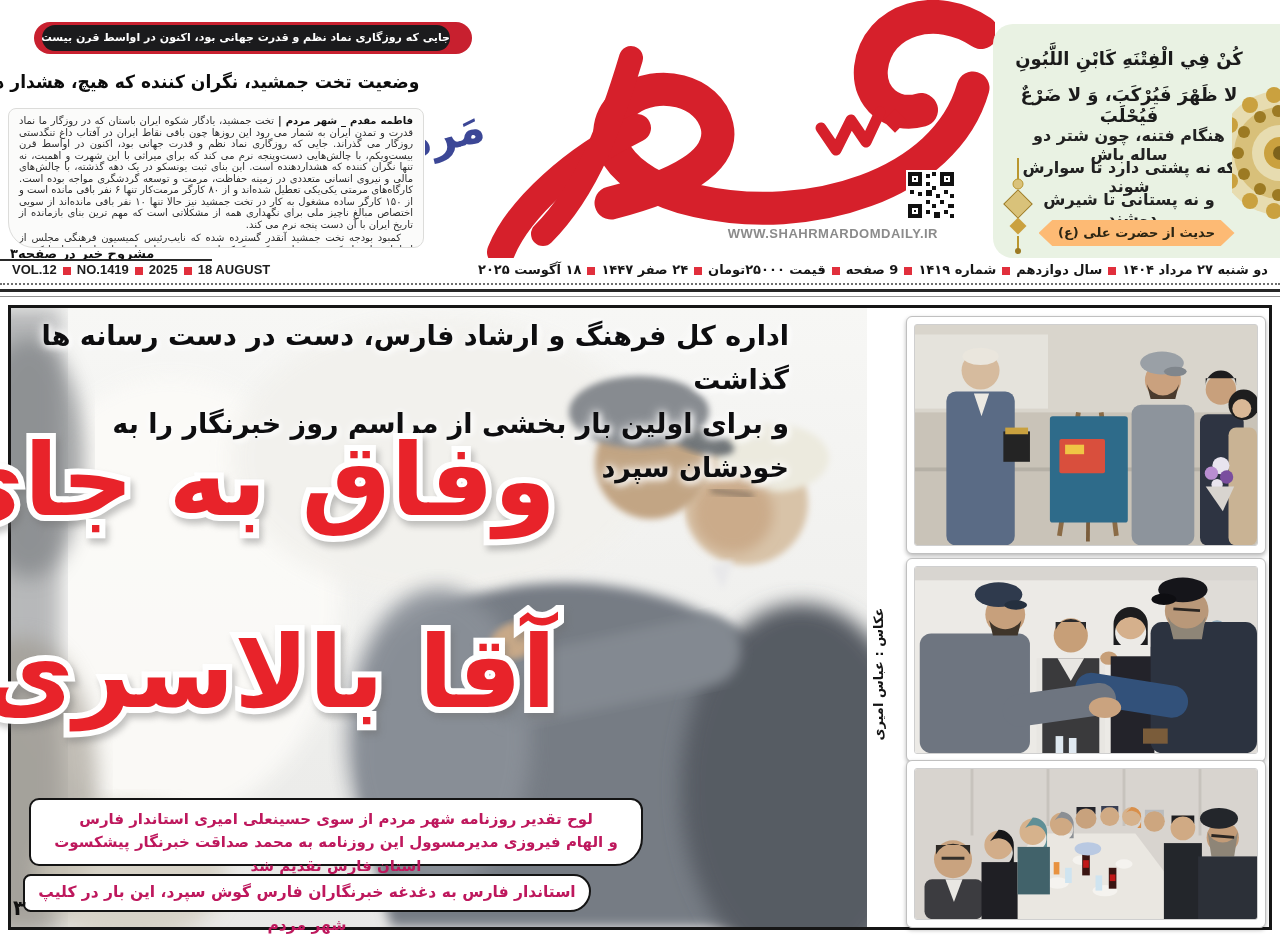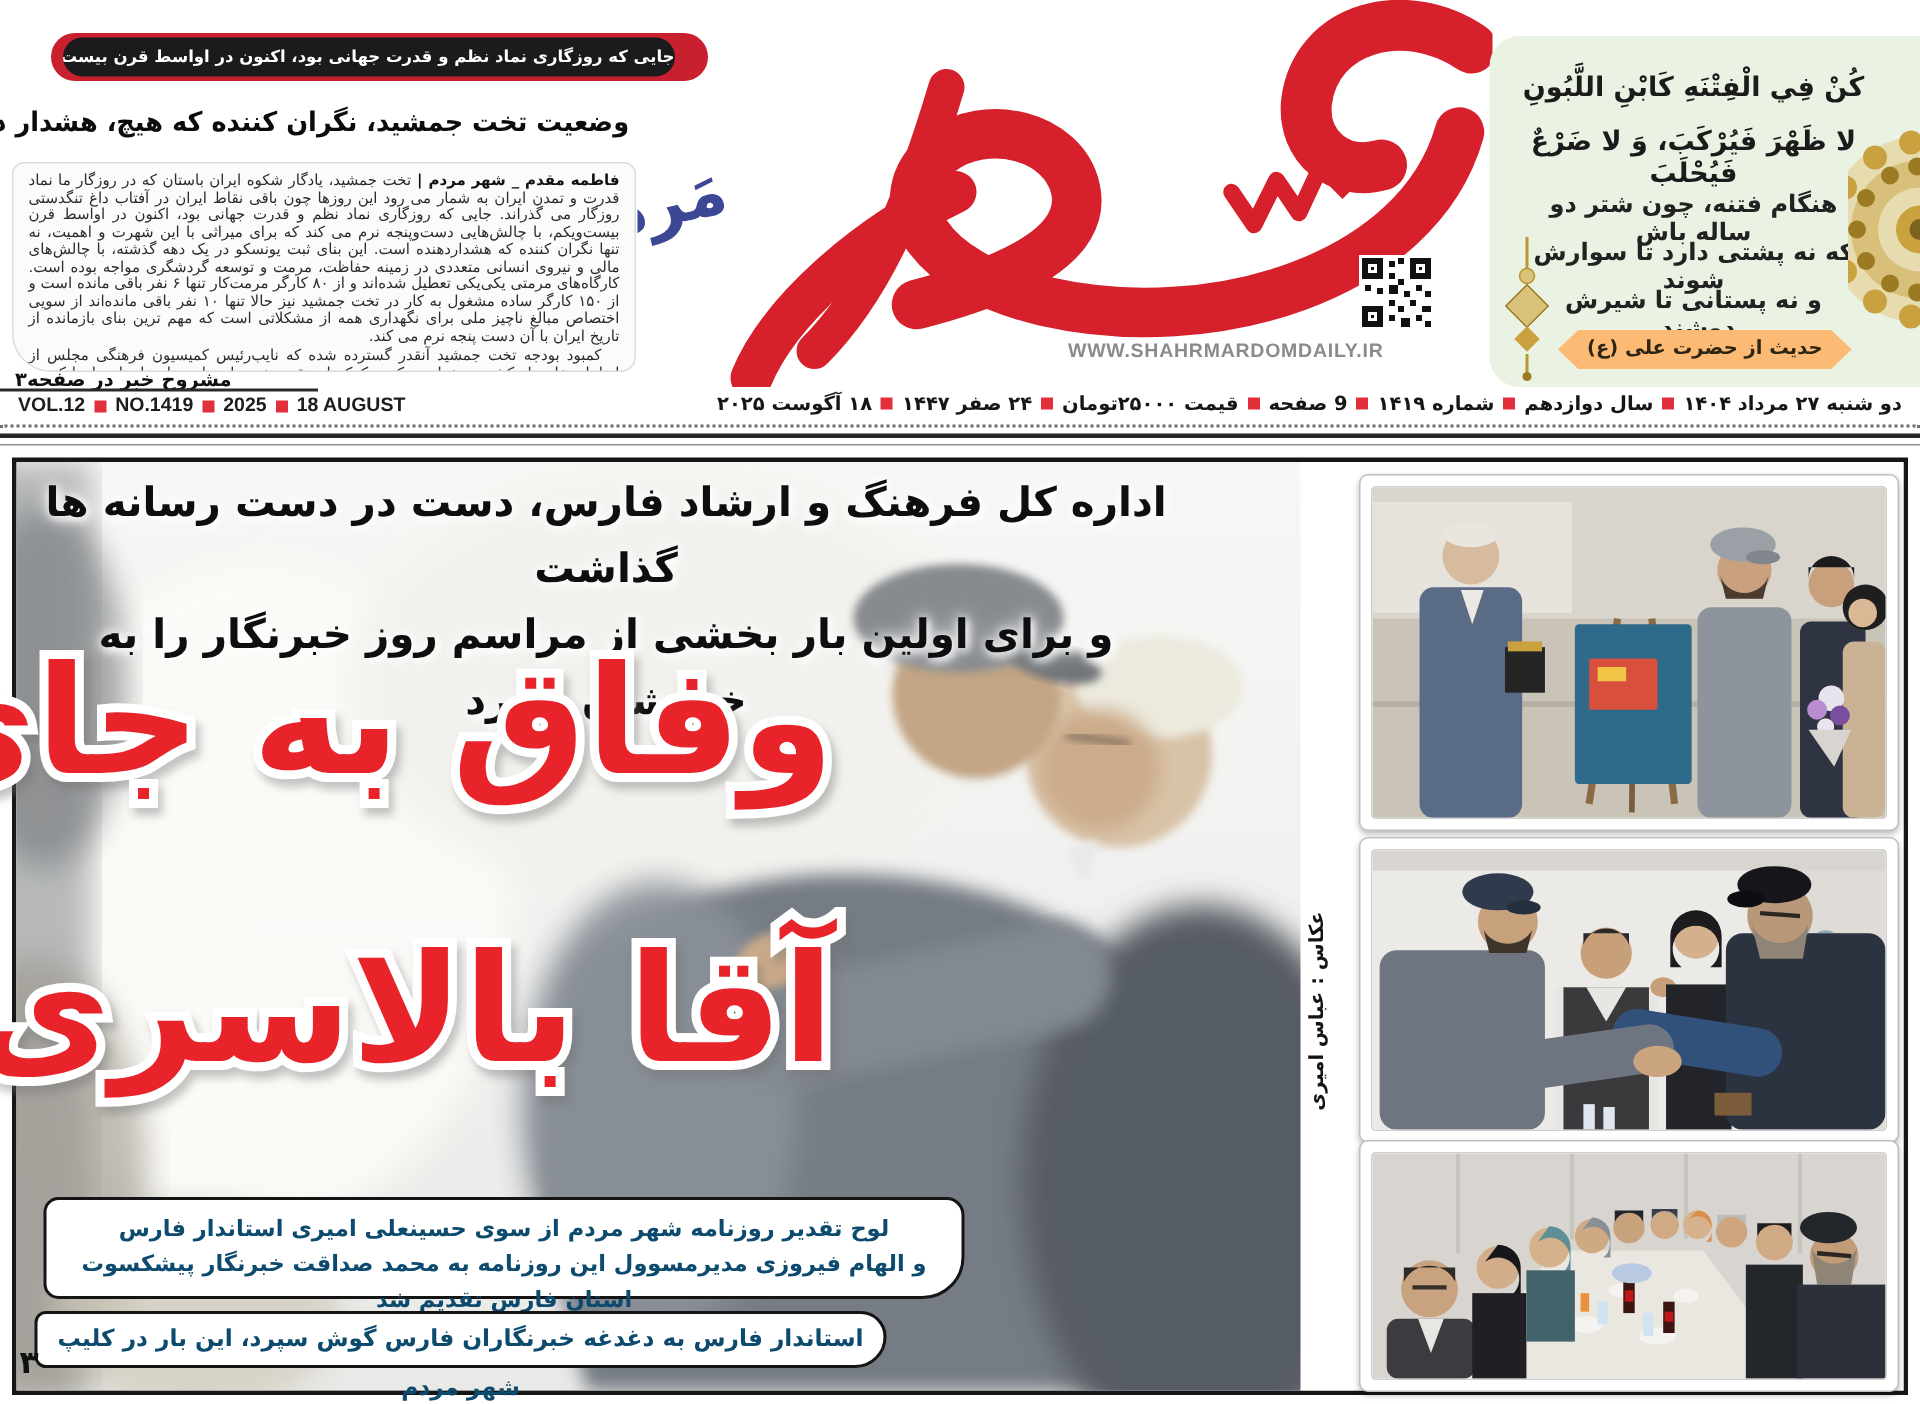--- a/index.html
+++ b/index.html
@@ -32,21 +32,21 @@
              text-align:left; font-size:13px; font-weight:bold; color:#101010; }
   .tl-more-rule { position:absolute; left:0; top:259px; width:212px; height:2px; background:#2a2a2a; }
 
   
   .logo-svg { position:absolute; left:425px; top:0; width:570px; height:258px; }
   .tagline { position:absolute; left:728px; top:16px; width:260px; direction:rtl;
              text-align:right; font-size:23px; font-weight:bold; color:#2c3a8e; }
   .qr { position:absolute; left:906px; top:170px; width:50px; height:50px; }
   .website { position:absolute; left:712px; top:226px; width:226px;
              font-family:"Liberation Sans", sans-serif; font-size:13px; font-weight:bold;
-             color:#8b8b8b; letter-spacing:.5px; text-align:left; }
+             color:#8b8b8b; letter-spacing:.5px; text-align:right; }
 
   
   .quote-box { position:absolute; left:993px; top:24px; width:287px; height:234px;
                background:#e9f2e3; border-radius:20px 0 0 20px; }
   .q-ar { position:absolute; left:14px; width:244px; text-align:center; direction:rtl;
           font-size:18px; font-weight:bold; color:#1b1b1b; }
   .q-fa { position:absolute; left:24px; width:224px; text-align:center; direction:rtl;
           font-size:16px; font-weight:bold; color:#222; }
   .q-banner { position:absolute; left:50%; bottom:12px; transform:translateX(-50%);
               width:196px; height:26px; background:#fdba74; color:#2b2513;
@@ -68,21 +68,21 @@
                  border-top:2px dotted #6f6f6f; }
   .rule-thick { position:absolute; left:0; top:289px; width:1280px; height:3px; background:#272727; }
   .rule-thin  { position:absolute; left:0; top:296px; width:1280px; height:1px; background:#909090; }
 
   
   .main-frame { position:absolute; left:8px; top:305px; width:1264px; height:625px;
                 border:3px solid #161616; background:#f2f2f0; }
   .hug-svg { position:absolute; left:0; top:0; width:858px; height:619px; }
   .white-col { position:absolute; left:856px; top:0; width:402px; height:619px; background:#ffffff; }
 
-  .kicker { position:absolute; left:8px; top:6px; width:770px; direction:rtl; text-align:center;
+  .kicker { position:absolute; left:8px; top:6px; width:770px; direction:rtl; 
             font-weight:bold; color:#0e0e10; }
   .kicker div { font-size:27px; line-height:44px;
                 text-shadow:0 0 8px rgba(255,255,255,.95), 0 0 14px rgba(255,255,255,.9),
                             2px 2px 6px rgba(255,255,255,.85); }
 
   .red-headline { position:absolute; left:15px; top:78px; width:530px; direction:rtl; text-align:center; }
   .rh-line { position:relative; height:192px; }
   .rh-line .stroke, .rh-line .fill {
       position:absolute; left:0; right:0; top:0;
       font-size:100px; font-weight:bold; line-height:190px; white-space:nowrap; }
@@ -95,21 +95,21 @@
                   font-size:13px; font-weight:bold; color:#141414; text-align:center;
                   background:#ffffff; }
 
   .photo-frame { position:absolute; left:895px; width:360px; background:#ffffff;
                  border:1px solid #c0c0c0; border-radius:6px; padding:7px;
                  box-shadow:0 2px 4px rgba(0,0,0,.28); }
   .photo-frame svg { display:block; width:100%; border:1px solid #cfcfcf; border-radius:3px; }
   .pf1 { top:8px; }  .pf2 { top:250px; }  .pf3 { top:452px; }
 
   .caption { position:absolute; background:#fff; border:2.5px solid #141414;
-             direction:rtl; text-align:center; font-weight:bold; color:#0c4a6e; }
+             direction:rtl; text-align:center; font-weight:bold; color:#be185d; }
   .caption1 { left:18px; top:490px; width:614px; height:68px; border-radius:10px 12px 28px 10px;
               font-size:15px; line-height:1.55; padding-top:8px; }
   .caption2 { left:12px; top:566px; width:568px; height:38px; border-radius:8px 18px 22px 8px;
               font-size:15.5px; line-height:33px; }
   .pagenum { position:absolute; left:2px; top:588px; font-size:21px; font-weight:bold; color:#111; }
 </style>
 </head>
 <body>
 
 <div class="page">

